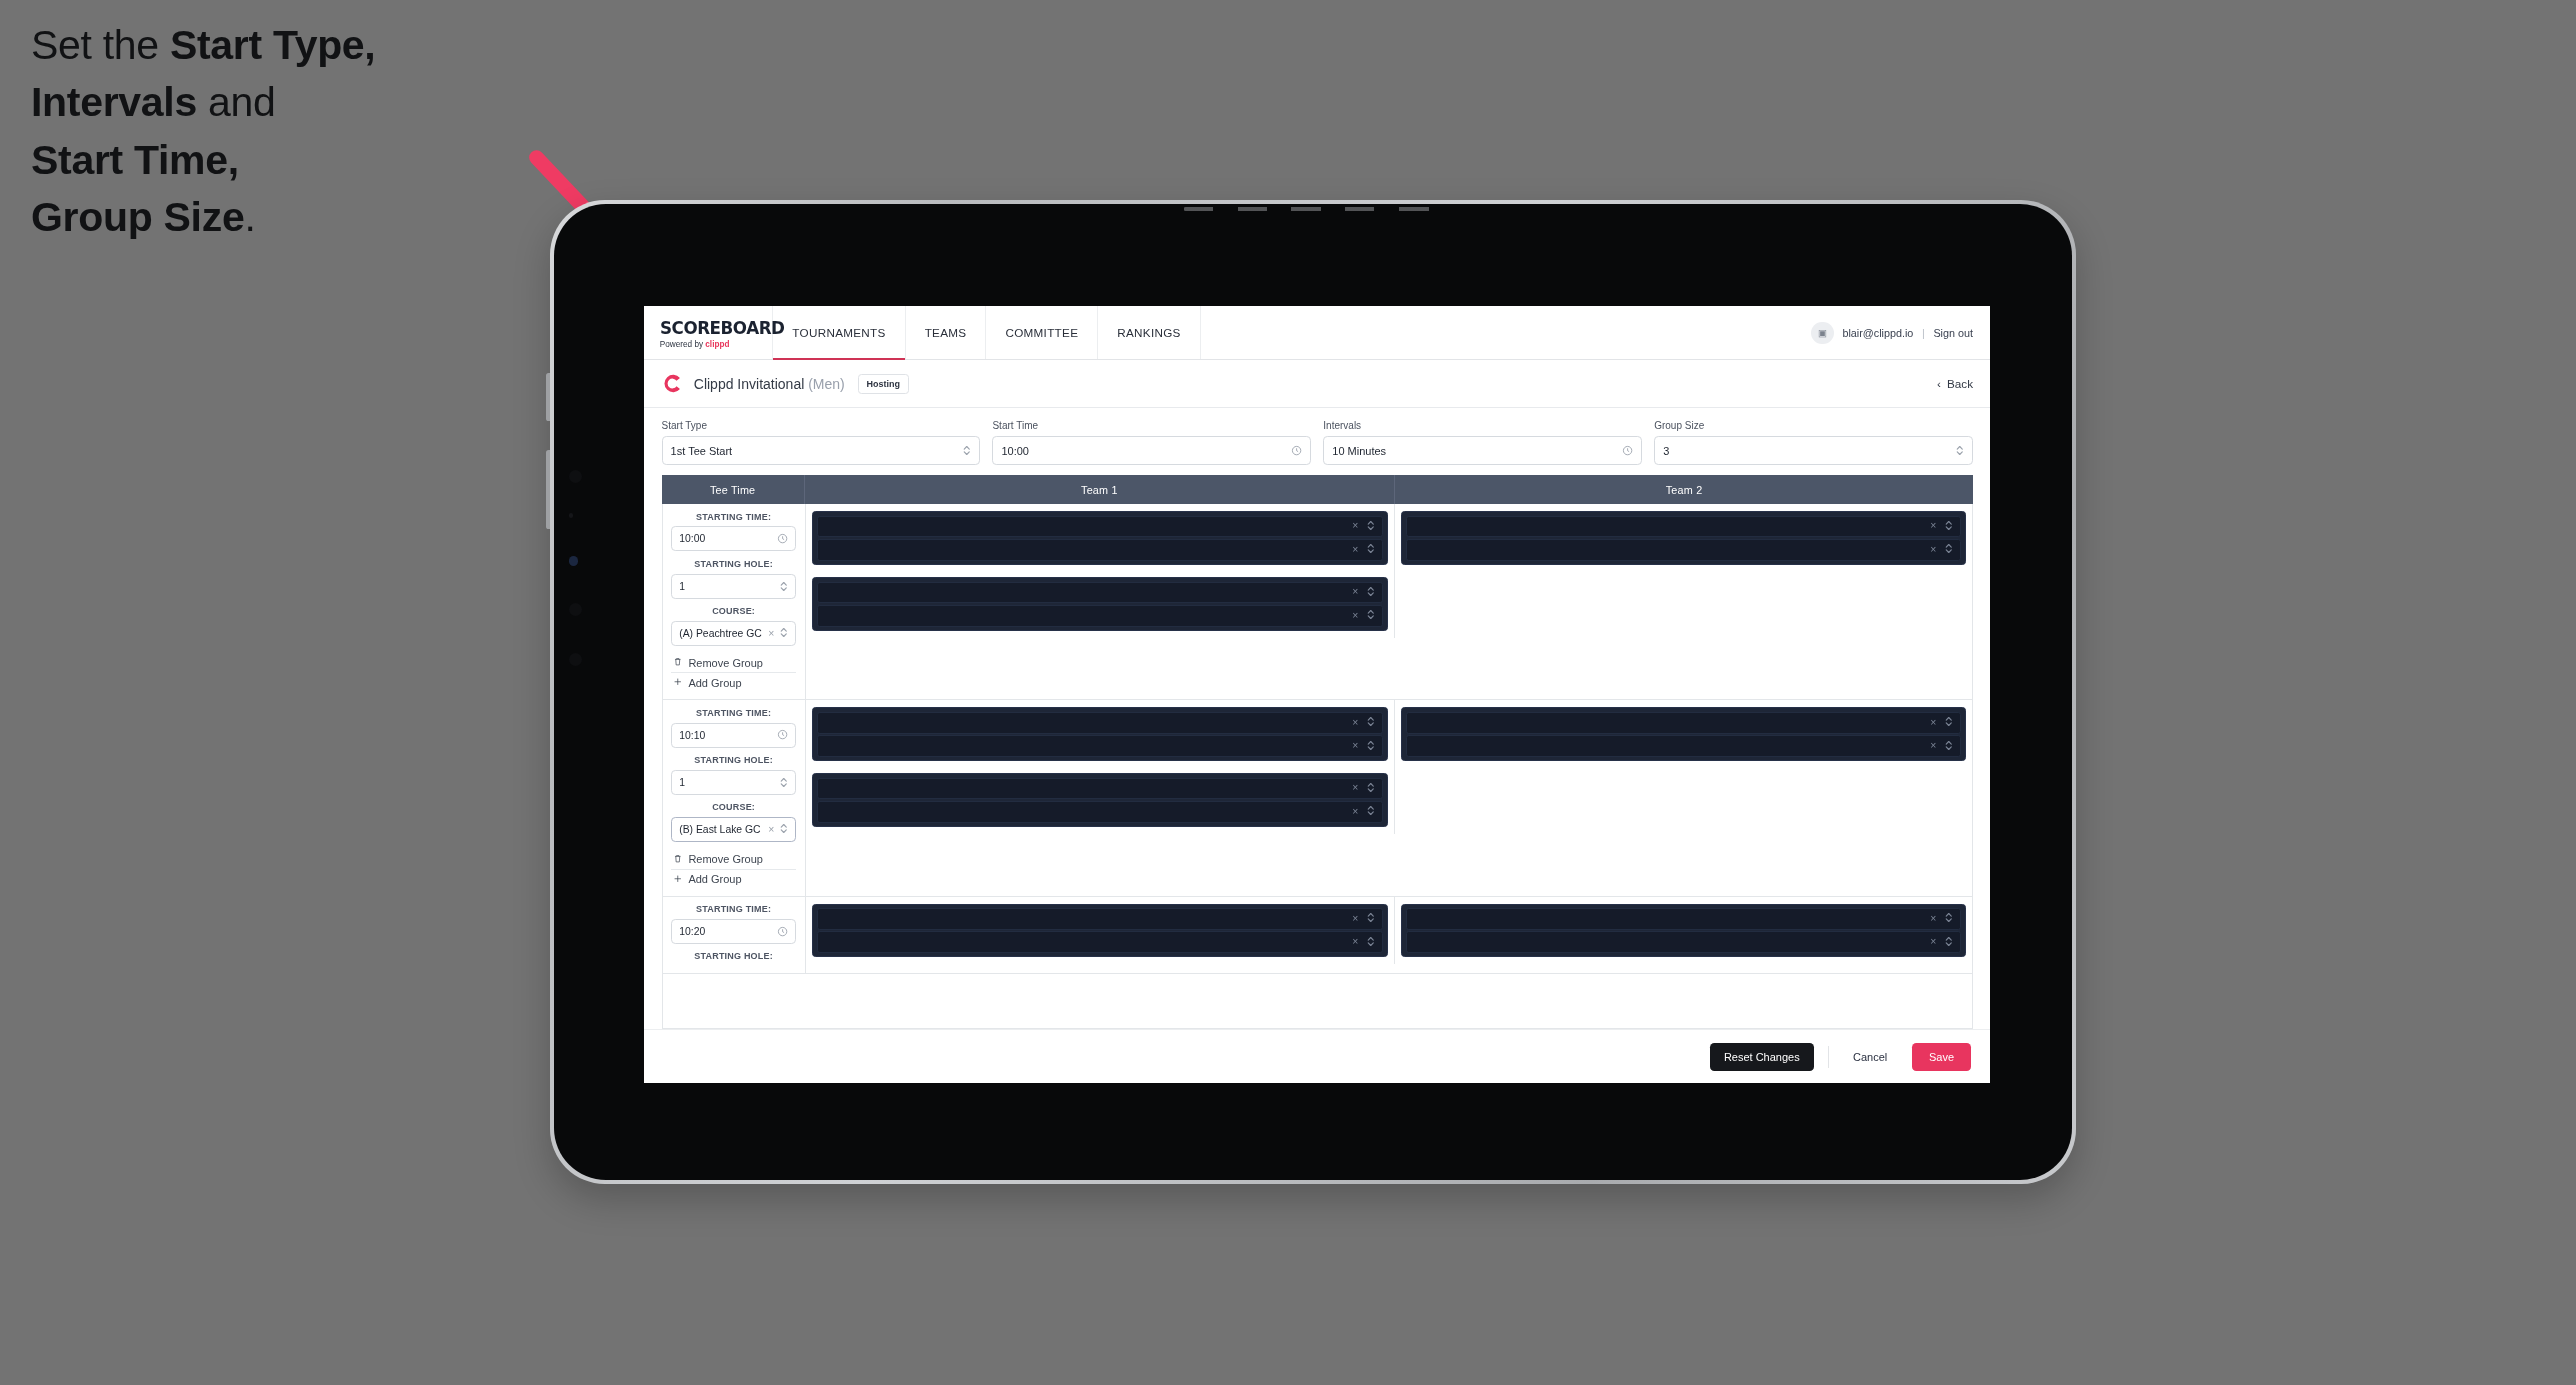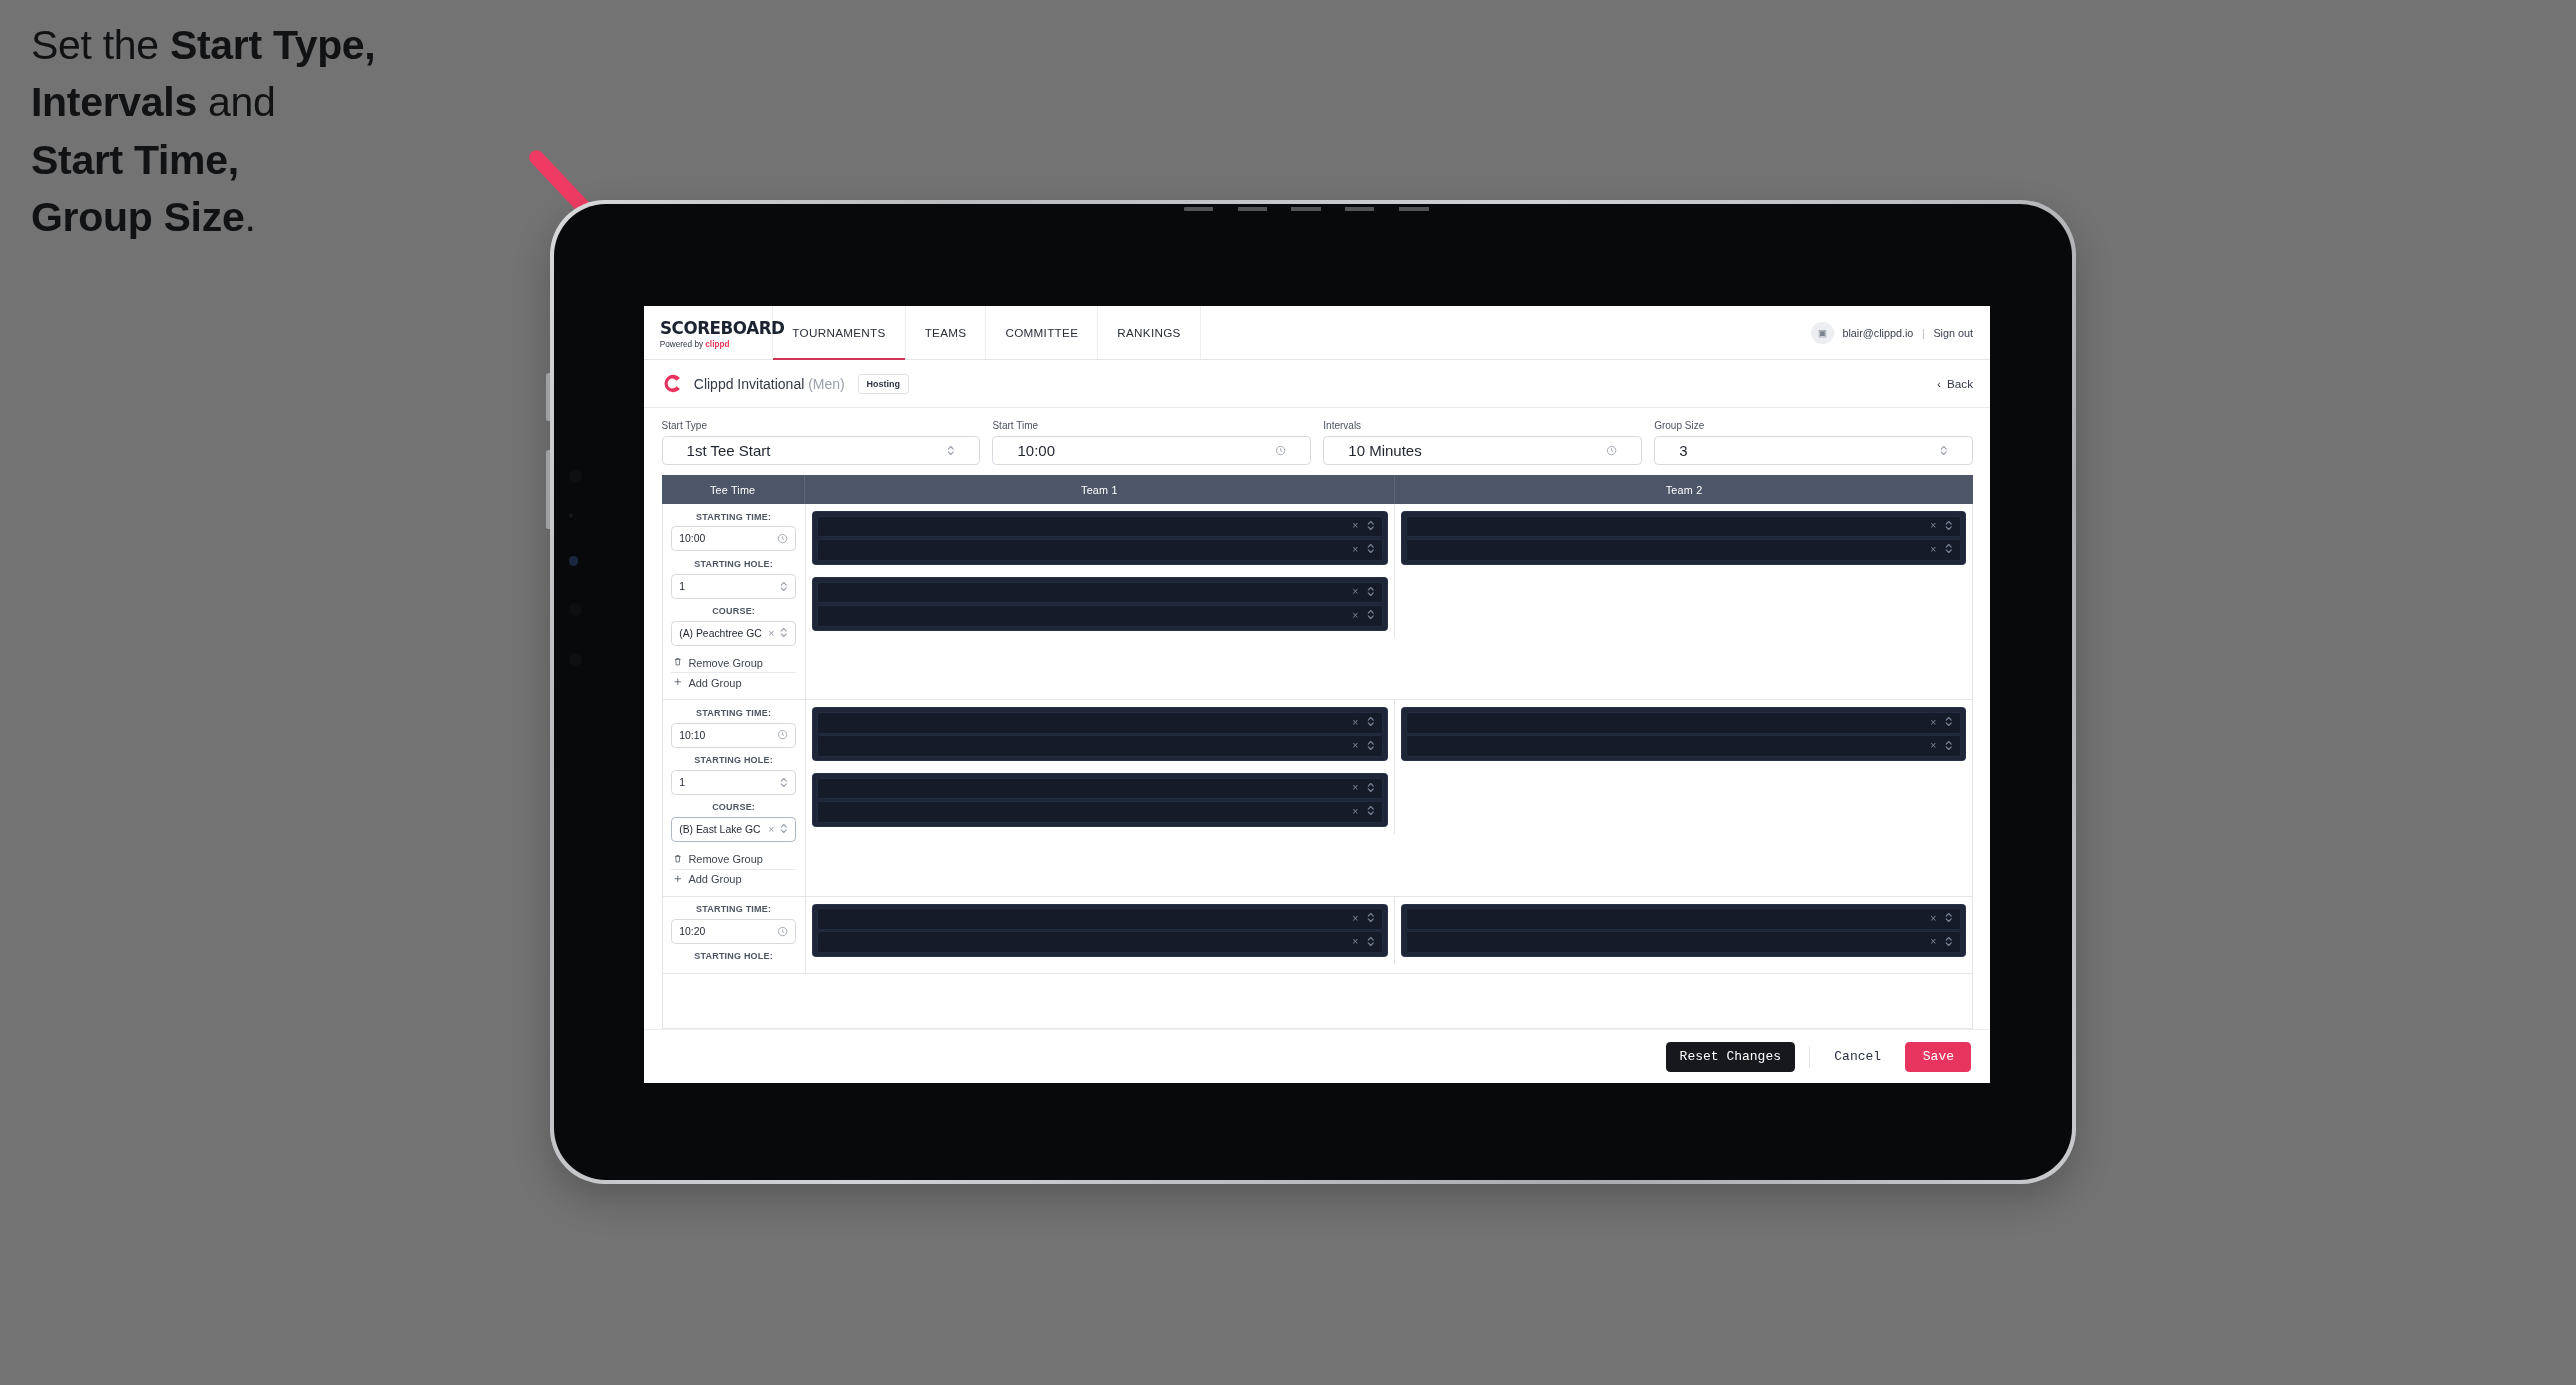--- a/index.html
+++ b/index.html
@@ -162,22 +162,22 @@
     padding: 12px 17.3px 10.4px 17.3px;
     background: #fff;
   }
   .field { flex: 1; min-width: 0; }
   .field-label { font-size: 10px; color: #4b525f; margin-bottom: 5.2px; }
   .ctl {
     height: 28.5px;
     border: 0.9px solid #d6dadf; border-radius: 4.3px;
     background: #fff;
     display: flex; align-items: center;
-    padding: 0 24px;
-    font-size: 15px; color: #1f2530;
+    padding: 0 8px;
+    font-size: 11px; color: #1f2530;
     cursor: pointer;
   }
   .ctl .val { flex: 1; min-width: 0; overflow: hidden; white-space: nowrap; }
   .ctl .adorn { flex: none; color: #9aa1ab; display: flex; align-items: center; }
 
   
   .thead {
     flex: none; display: flex;
     background: #4c5668; color: #fff;
     height: 29px; align-items: stretch;
@@ -245,22 +245,22 @@
   }
   .playerrow .x { font-size: 10.4px; line-height: 1; }
 
   
   .footer {
     flex: none; height: 54px;
     display: flex; align-items: center; justify-content: flex-end;
     gap: 14px; padding: 0 19px;
     background: #fff; border-top: 0.9px solid #eceef0;
   }
-  .btn { border: none; border-radius: 4.3px; font-size: 13px; cursor: pointer;
-         font-family: Liberation Mono, monospace; }
+  .btn { border: none; border-radius: 4.3px; font-size: 11px; cursor: pointer;
+         font-family: Liberation Sans, sans-serif; }
   .btn-reset { background: #16181c; color: #fff; padding: 7.8px 14px; }
   .btn-cancel { background: transparent; color: #2a3040; padding: 7.8px 10.4px; }
   .btn-save { background: #e8355f; color: #fff; padding: 7.8px 17.3px; }
   .vdiv { width: 0.9px; height: 22.4px; background: #e2e4e7; }
 </style>
 </head>
 <body>
 
 <div id="stage">
 

